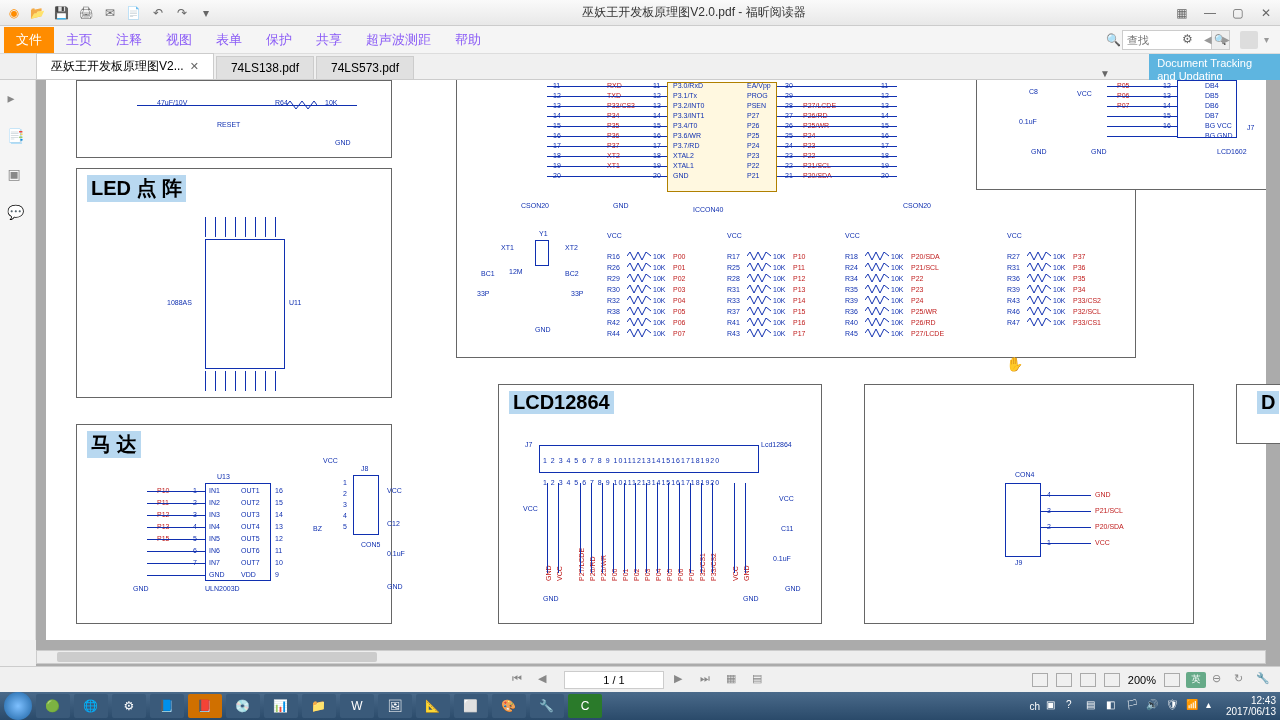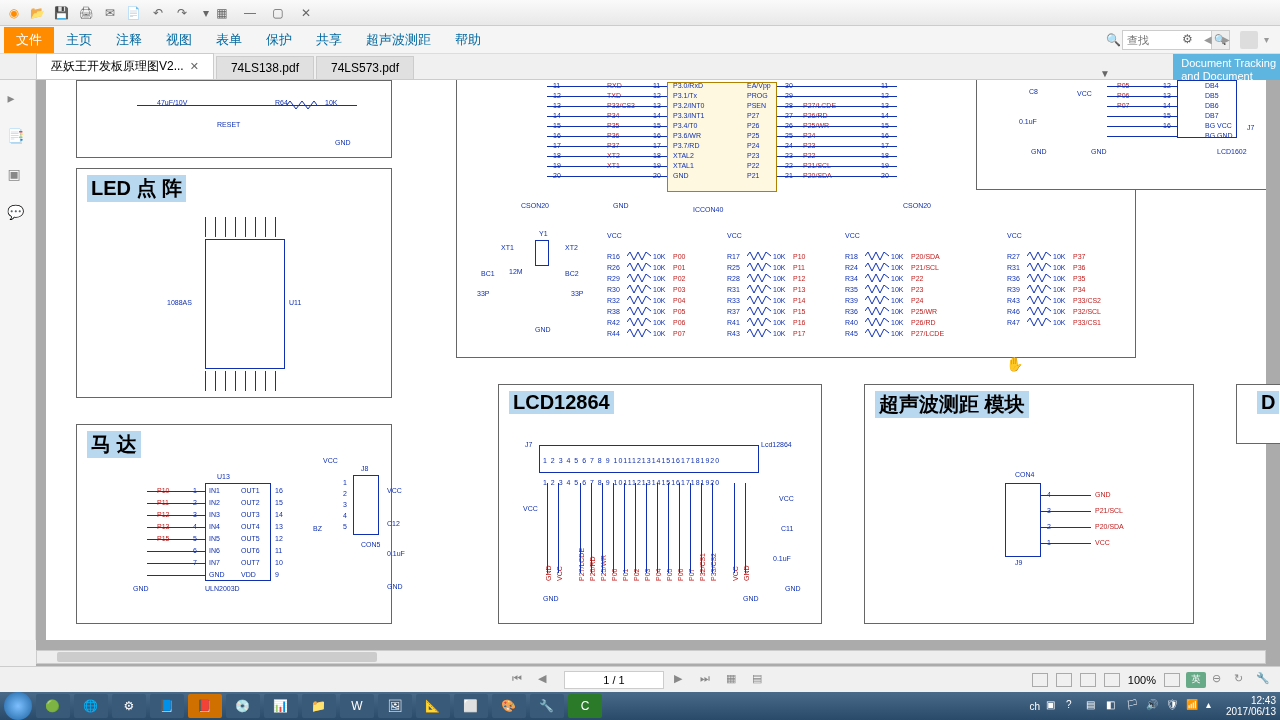--- a/index.html
+++ b/index.html
@@ -6,36 +6,36 @@
 body { width: 1280px; height: 720px; overflow: hidden; background: #f0f0f0; position: relative; }
 
 .title-bar { height: 26px; background: linear-gradient(#fafafa,#e8e8e8); display: flex; align-items: center; padding: 0 6px; border-bottom: 1px solid #ccc; }
 .title-bar .tb-left { display: flex; gap: 8px; }
 .tb-icon { width: 16px; height: 16px; display: inline-flex; align-items: center; justify-content: center; font-size: 12px; color: #666; }
 .tb-icon.orange { color: #ff8c00; }
 .title-text { flex: 1; text-align: center; font-size: 12px; color: #333; }
 .tb-right { display: flex; gap: 12px; }
 
 .menu-bar { height: 28px; background: #f5f5f5; display: flex; align-items: center; padding: 0 4px; border-bottom: 1px solid #ddd; position: relative; }
-.menu-item { padding: 4px 12px; font-size: 13px; color: #0369a1; cursor: pointer; }
+.menu-item { padding: 4px 12px; font-size: 13px; color: #8b5cf6; cursor: pointer; }
 .menu-item.active { background: #ff8c00; color: #fff; }
 .search-box { position: absolute; right: 50px; display: flex; align-items: center; }
 .search-input { width: 90px; height: 20px; border: 1px solid #ccc; font-size: 11px; padding: 0 4px; }
 .search-btn { width: 18px; height: 20px; background: #eee; border: 1px solid #ccc; border-left: none; display: flex; align-items: center; justify-content: center; font-size: 10px; }
 .menu-right { position: absolute; right: 4px; display: flex; gap: 6px; align-items: center; }
 .gear-ic { width: 16px; height: 16px; color: #666; font-size: 12px; }
 .arrow-ic { width: 12px; color: #999; font-size: 10px; }
 .avatar-ic { width: 18px; height: 18px; background: #ddd; border-radius: 2px; }
 
 .tabs-bar { height: 26px; background: #f0f0f0; display: flex; align-items: flex-end; padding-left: 36px; border-bottom: 1px solid #ccc; position: relative; }
 .tab { padding: 4px 14px; font-size: 12px; background: #e0e0e0; border: 1px solid #ccc; border-bottom: none; margin-right: 2px; cursor: pointer; display: flex; align-items: center; gap: 6px; }
 .tab.active { background: #fff; }
 .tab-close { font-size: 11px; color: #666; }
 .tab-dropdown { position: absolute; right: 170px; font-size: 10px; color: #666; }
-.tracking-banner { position: absolute; right: 0; top: 0; background: #5eb5e0; color: #fff; font-size: 11px; padding: 3px 4px 3px 8px; line-height: 1.2; margin-left: 8px; }
+.tracking-banner { position: absolute; right: 0; top: 0; background: #5eb5e0; color: #fff; font-size: 11px; padding: 3px 28px 3px 8px; line-height: 1.2; margin-left: 8px; }
 
 .left-rail { position: absolute; left: 0; top: 80px; width: 36px; height: 560px; background: #f5f5f5; border-right: 1px solid #ddd; display: flex; flex-direction: column; align-items: center; gap: 18px; padding-top: 10px; }
 .rail-ic { width: 20px; height: 20px; color: #888; font-size: 14px; }
 
 .doc-area { position: absolute; left: 36px; top: 80px; right: 0; bottom: 40px; background: #ababab; overflow: hidden; }
 .page { position: absolute; left: 10px; top: 0; width: 1220px; height: 560px; background: #fff; }
 
 .schem-block { position: absolute; border: 1.5px solid #666; background: #fff; }
 .block-title { position: absolute; top: 6px; left: 10px; font-size: 20px; font-weight: bold; background: #b8d8f0; padding: 0 4px; }
 
@@ -78,20 +78,21 @@
     <span class="tb-icon orange">◉</span>
     <span class="tb-icon">📂</span>
     <span class="tb-icon">💾</span>
     <span class="tb-icon">🖨</span>
     <span class="tb-icon">✉</span>
     <span class="tb-icon">📄</span>
     <span class="tb-icon">↶</span>
     <span class="tb-icon">↷</span>
     <span class="tb-icon">▾</span>
   </div>
+  <div class="title-text">巫妖王开发板原理图V2.0.pdf - 福昕阅读器</div>
   <div class="tb-right">
     <span class="tb-icon">▦</span>
     <span class="tb-icon">—</span>
     <span class="tb-icon">▢</span>
     <span class="tb-icon">✕</span>
   </div>
 </div>
 
 <div class="menu-bar">
   <div class="menu-item active">文件</div>
@@ -124,21 +125,21 @@
   </div>
   <div class="tab">
     <span>74LS138.pdf</span>
   </div>
   <div class="tab">
     <span>74LS573.pdf</span>
   </div>
   <span class="tab-dropdown">▼</span>
   <div class="tracking-banner">
     <div>Document Tracking</div>
-    <div>and Document</div>
+    <div>and Updating</div>
   </div>
 </div>
 
 <div class="left-rail">
   <span class="rail-ic">▸</span>
   <span class="rail-ic">📑</span>
   <span class="rail-ic">▣</span>
   <span class="rail-ic">💬</span>
 </div>
 
@@ -715,21 +716,20 @@
           <div class="red-text" style="left:211px;top:196px;transform:rotate(-90deg);transform-origin:left top">P33/CS2</div>
     <div class="wire" style="left:213px;top:98px;width:1px;height:90px"></div>
           <div class="red-text" style="left:233px;top:196px;transform:rotate(-90deg);transform-origin:left top">VCC</div>
     <div class="wire" style="left:235px;top:98px;width:1px;height:90px"></div>
           <div class="red-text" style="left:244px;top:196px;transform:rotate(-90deg);transform-origin:left top">GND</div>
     <div class="wire" style="left:246px;top:98px;width:1px;height:90px"></div>
         </div>
     </div>
 
     <div class="schem-block" style="left:818px; top:304px; width:330px; height:240px;">
-      <div class="block-title">超声波测距  模块</div>
       <div class="pin-text" style="left:150px;top:86px">CON4</div>
       <div class="ic-box" style="left:140px;top:98px;width:36px;height:74px"></div>
       <div class="pin-text" style="left:150px;top:174px">J9</div>
       <div id="ultra-rows">
           <div class="pin-text" style="left:182px;top:106px">4</div>
     <div class="red-text" style="left:230px;top:106px">GND</div>
     <div class="wire" style="left:176px;top:110px;width:50px;height:1px"></div>
           <div class="pin-text" style="left:182px;top:122px">3</div>
     <div class="red-text" style="left:230px;top:122px">P21/SCL</div>
     <div class="wire" style="left:176px;top:126px;width:50px;height:1px"></div>
@@ -760,21 +760,21 @@
   <input class="page-input" value="1 / 1" style="">
   <span class="nav-btn">▶</span>
   <span class="nav-btn">⏭</span>
   <span class="nav-btn">▦</span>
   <span class="nav-btn">▤</span>
   <div class="status-right">
     <span class="view-ic"></span>
     <span class="view-ic"></span>
     <span class="view-ic"></span>
     <span class="view-ic"></span>
-    <span class="zoom-text">100%</span>
+    <span class="zoom-text">200%</span>
     <div class="status-far-right">
       <span class="view-ic"></span>
       <span class="tog">英</span>
       <span class="nav-btn">⊖</span>
       <span class="nav-btn">↻</span>
       <span class="nav-btn">🔧</span>
     </div>
   </div>
 </div>
 

